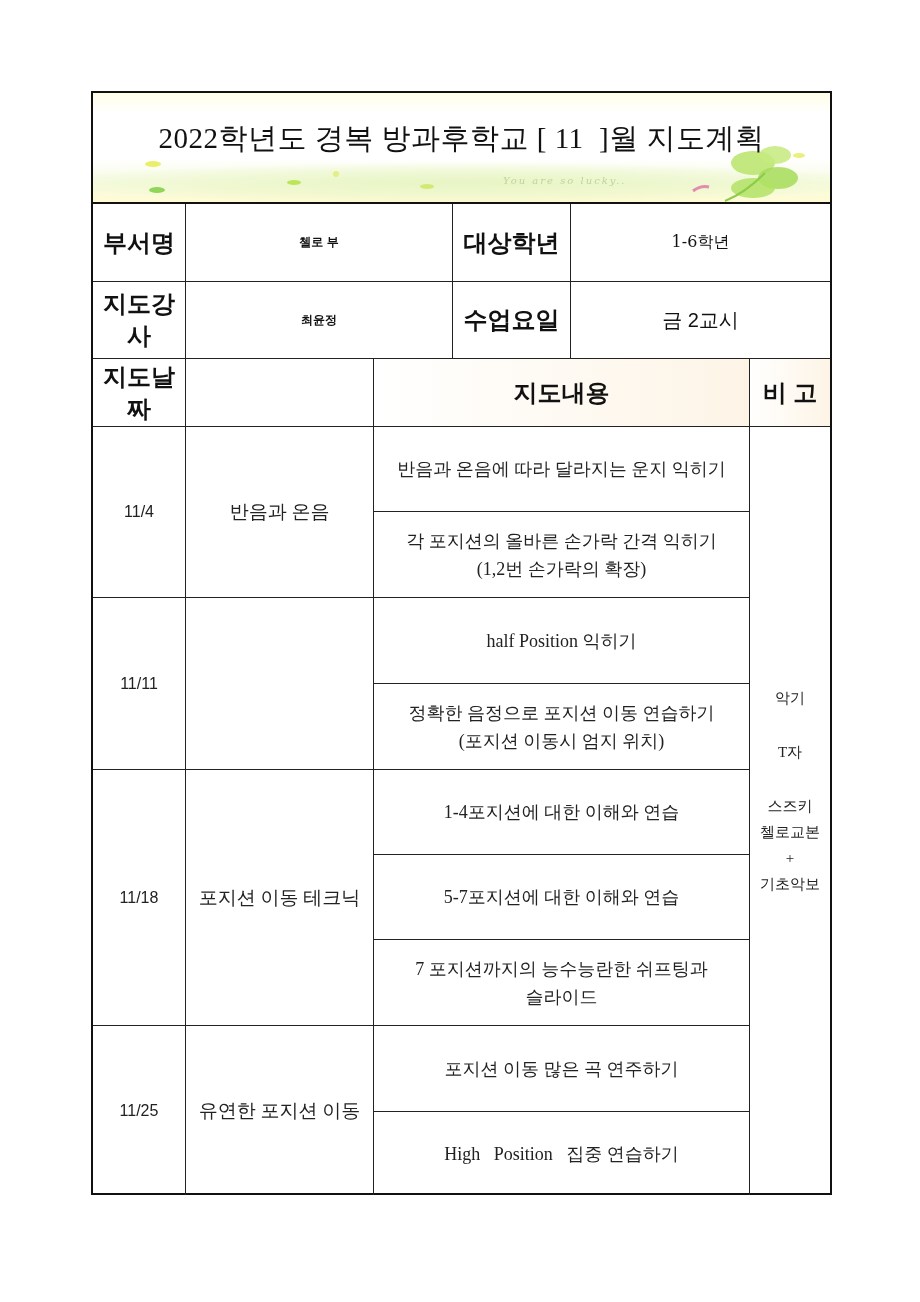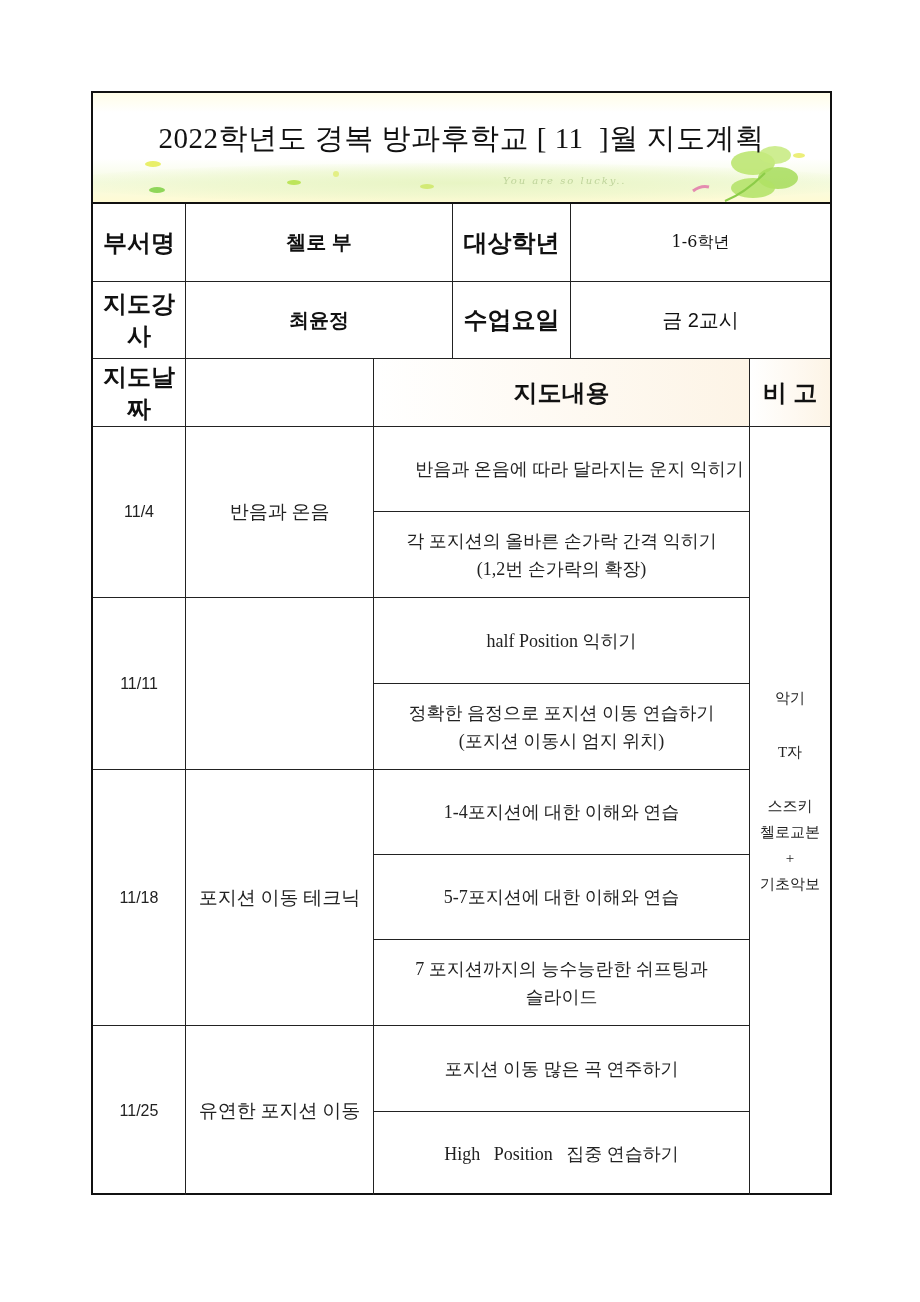--- a/index.html
+++ b/index.html
@@ -22,21 +22,21 @@
   .banner .lucky { position: absolute; left: 410px; top: 82px; font-family: "DejaVu Serif", serif;
                    font-style: italic; font-size: 10px; color: #bfd49b; letter-spacing: 2px; }
   .clover { position: absolute; left: 590px; top: 40px; width: 120px; height: 70px; }
 
   
   .cell { position: absolute; box-sizing: border-box; display: flex; align-items: center;
           justify-content: center; text-align: center; }
   .hline { position: absolute; height: 1px; background: #222; }
   .vline { position: absolute; width: 1px; background: #222; }
   .bold-label { font-family: "Liberation Sans", sans-serif; font-weight: bold; font-size: 24px; }
-  .mid-label { font-family: "Liberation Sans", sans-serif; font-size: 20px; font-weight: bold; }
+  .mid-label { font-family: "Liberation Sans", sans-serif; font-size: 12px; font-weight: bold; }
   .serif-sm { font-family: "DejaVu Serif", serif; font-size: 16px; }
   .plain-md { font-family: "Liberation Sans", sans-serif; font-size: 20px; }
   .hdr-bg { background: linear-gradient(90deg, #ffffff 0%, #fdf4e6 100%); }
   .body-text { font-family: "Liberation Serif", serif; font-size: 18px; line-height: 28px; color: #222; }
   .date-text { font-family: "Liberation Sans", sans-serif; font-size: 16px; color: #222; }
   .topic-text { font-family: "Liberation Serif", serif; font-size: 19px; color: #222; }
   .note-text { font-family: "Liberation Serif", serif; font-size: 15px; line-height: 26px; color: #222; }
 </style>
 </head>
 <body>
@@ -93,21 +93,21 @@
   <div class="hline" style="left:0;top:932px;width:657px;"></div>
 
   <div class="hline" style="left:281px;top:418px;width:376px;"></div>
   <div class="hline" style="left:281px;top:590px;width:376px;"></div>
   <div class="hline" style="left:281px;top:761px;width:376px;"></div>
   <div class="hline" style="left:281px;top:846px;width:376px;"></div>
   <div class="hline" style="left:281px;top:1018px;width:376px;"></div>
 
   <div class="cell date-text" style="left:0;top:334px;width:92px;height:170px;">11/4</div>
   <div class="cell topic-text" style="left:93px;top:334px;width:187px;height:170px;">반음과 온음</div>
-  <div class="cell body-text" style="left:299px;top:334px;width:375px;height:84px;white-space:pre-line;">반음과 온음에 따라 달라지는 운지 익히기</div>
+  <div class="cell body-text" style="left:281px;top:334px;width:375px;height:84px;white-space:pre-line;">반음과 온음에 따라 달라지는 운지 익히기</div>
   <div class="cell body-text" style="left:281px;top:419px;width:375px;height:85px;white-space:pre-line;">각 포지션의 올바른 손가락 간격 익히기
 (1,2번 손가락의 확장)</div>
 
   <div class="cell date-text" style="left:0;top:505px;width:92px;height:171px;">11/11</div>
   <div class="cell body-text" style="left:281px;top:505px;width:375px;height:85px;white-space:pre-line;">half Position 익히기</div>
   <div class="cell body-text" style="left:281px;top:591px;width:375px;height:85px;white-space:pre-line;">정확한 음정으로 포지션 이동 연습하기
 (포지션 이동시 엄지 위치)</div>
 
   <div class="cell date-text" style="left:0;top:677px;width:92px;height:255px;">11/18</div>
   <div class="cell topic-text" style="left:93px;top:677px;width:187px;height:255px;">포지션 이동 테크닉</div>

